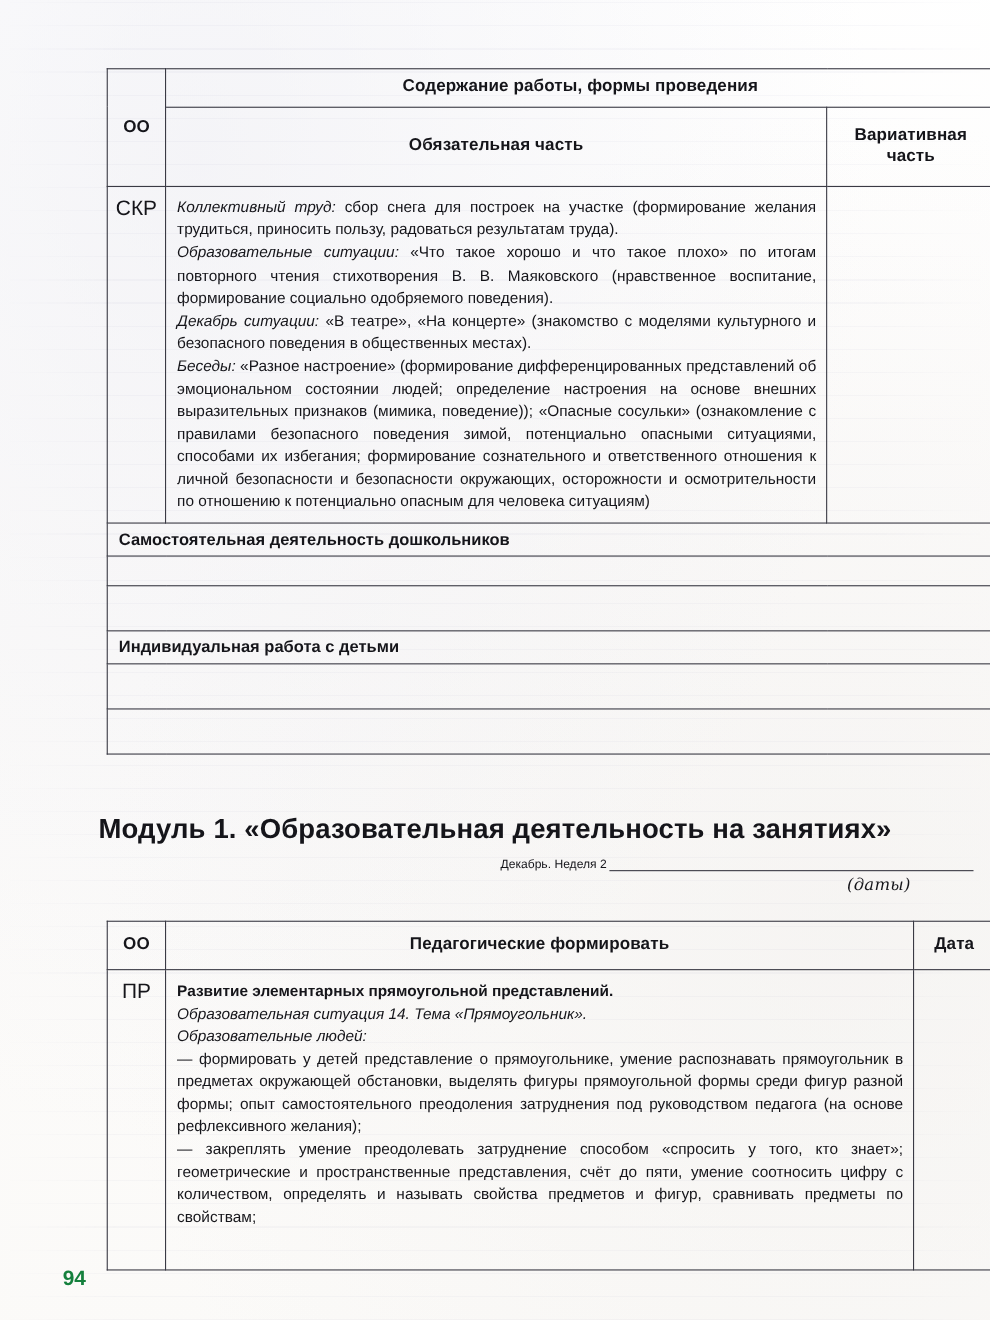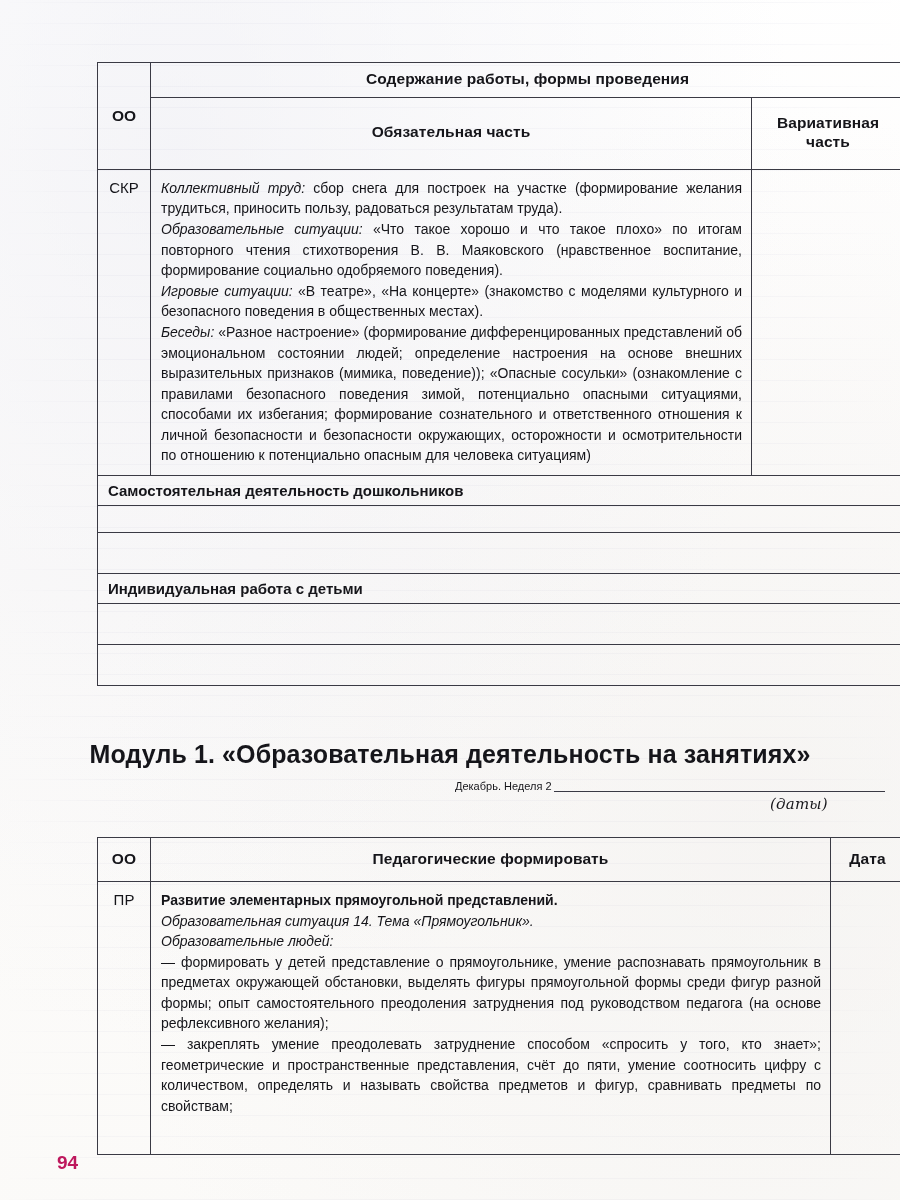--- a/index.html
+++ b/index.html
@@ -67,21 +67,21 @@
     line-height: 1.22;
   }
   .oo-cell {
     text-align: center;
     font-weight: bold;
     font-size: 15.5px;
     vertical-align: middle !important;
   }
   .code-cell {
     text-align: center;
-    font-size: 15px;
+    font-size: 19px;
     font-weight: normal;
     padding-top: 9px !important;
     vertical-align: top !important;
   }
   .body-cell {
     padding: 8px 9px 9px 10px !important;
     font-size: 14px;
     line-height: 1.47;
     text-align: justify;
     text-justify: inter-word;
@@ -135,21 +135,21 @@
     letter-spacing: .2px;
     margin-left: 32px;
   }
 
   .page-number {
     position: absolute;
     left: 57px;
     top: 1152px;
     font-size: 19px;
     font-weight: bold;
-    color: #be185d;
+    color: #15803d;
   }
 </style>
 </head>
 <body>
 
 <div class="paper-tint"></div>
 <div class="bleed"></div>
 
 <div class="page">
 
@@ -167,21 +167,21 @@
       <tr>
         <td class="hdr" style="height:56px">Обязательная часть</td>
         <td class="hdr">Вариативная часть</td>
       </tr>
 
       <tr>
         <td class="code-cell">СКР</td>
         <td class="body-cell" id="skr-body">
             <p><span class="lead-i">Коллективный труд:</span><span> сбор снега для построек на участке (формирование желания трудиться, приносить пользу, радоваться результатам труда).</span></p>
             <p><span class="lead-i">Образовательные ситуации:</span><span> «Что такое хорошо и что такое плохо» по итогам повторного чтения стихотворения В. В. Маяковского (нравственное воспитание, формирование социально одобряемого поведения).</span></p>
-            <p><span class="lead-i">Игровые ситуации:</span><span> «В театре», «На концерте» (знакомство с моделями культурного и безопасного поведения в общественных местах).</span></p>
+            <p><span class="lead-i">Декабрь ситуации:</span><span> «В театре», «На концерте» (знакомство с моделями культурного и безопасного поведения в общественных местах).</span></p>
             <p><span class="lead-i">Беседы:</span><span> «Разное настроение» (формирование дифференцированных представлений об эмоциональном состоянии людей; определение настроения на основе внешних выразительных признаков (мимика, поведение)); «Опасные сосульки» (ознакомление с правилами безопасного поведения зимой, потенциально опасными ситуациями, способами их избегания; формирование сознательного и ответственного отношения к личной безопасности и безопасности окружающих, осторожности и осмотрительности по отношению к потенциально опасным для человека ситуациям)</span></p>
           </td>
         <td class="body-cell"></td>
       </tr>
 
       <tr>
         <td class="band" colspan="3">Самостоятельная деятельность дошкольников</td>
       </tr>
       <tr class="blank-row">
         <td colspan="3"></td>

